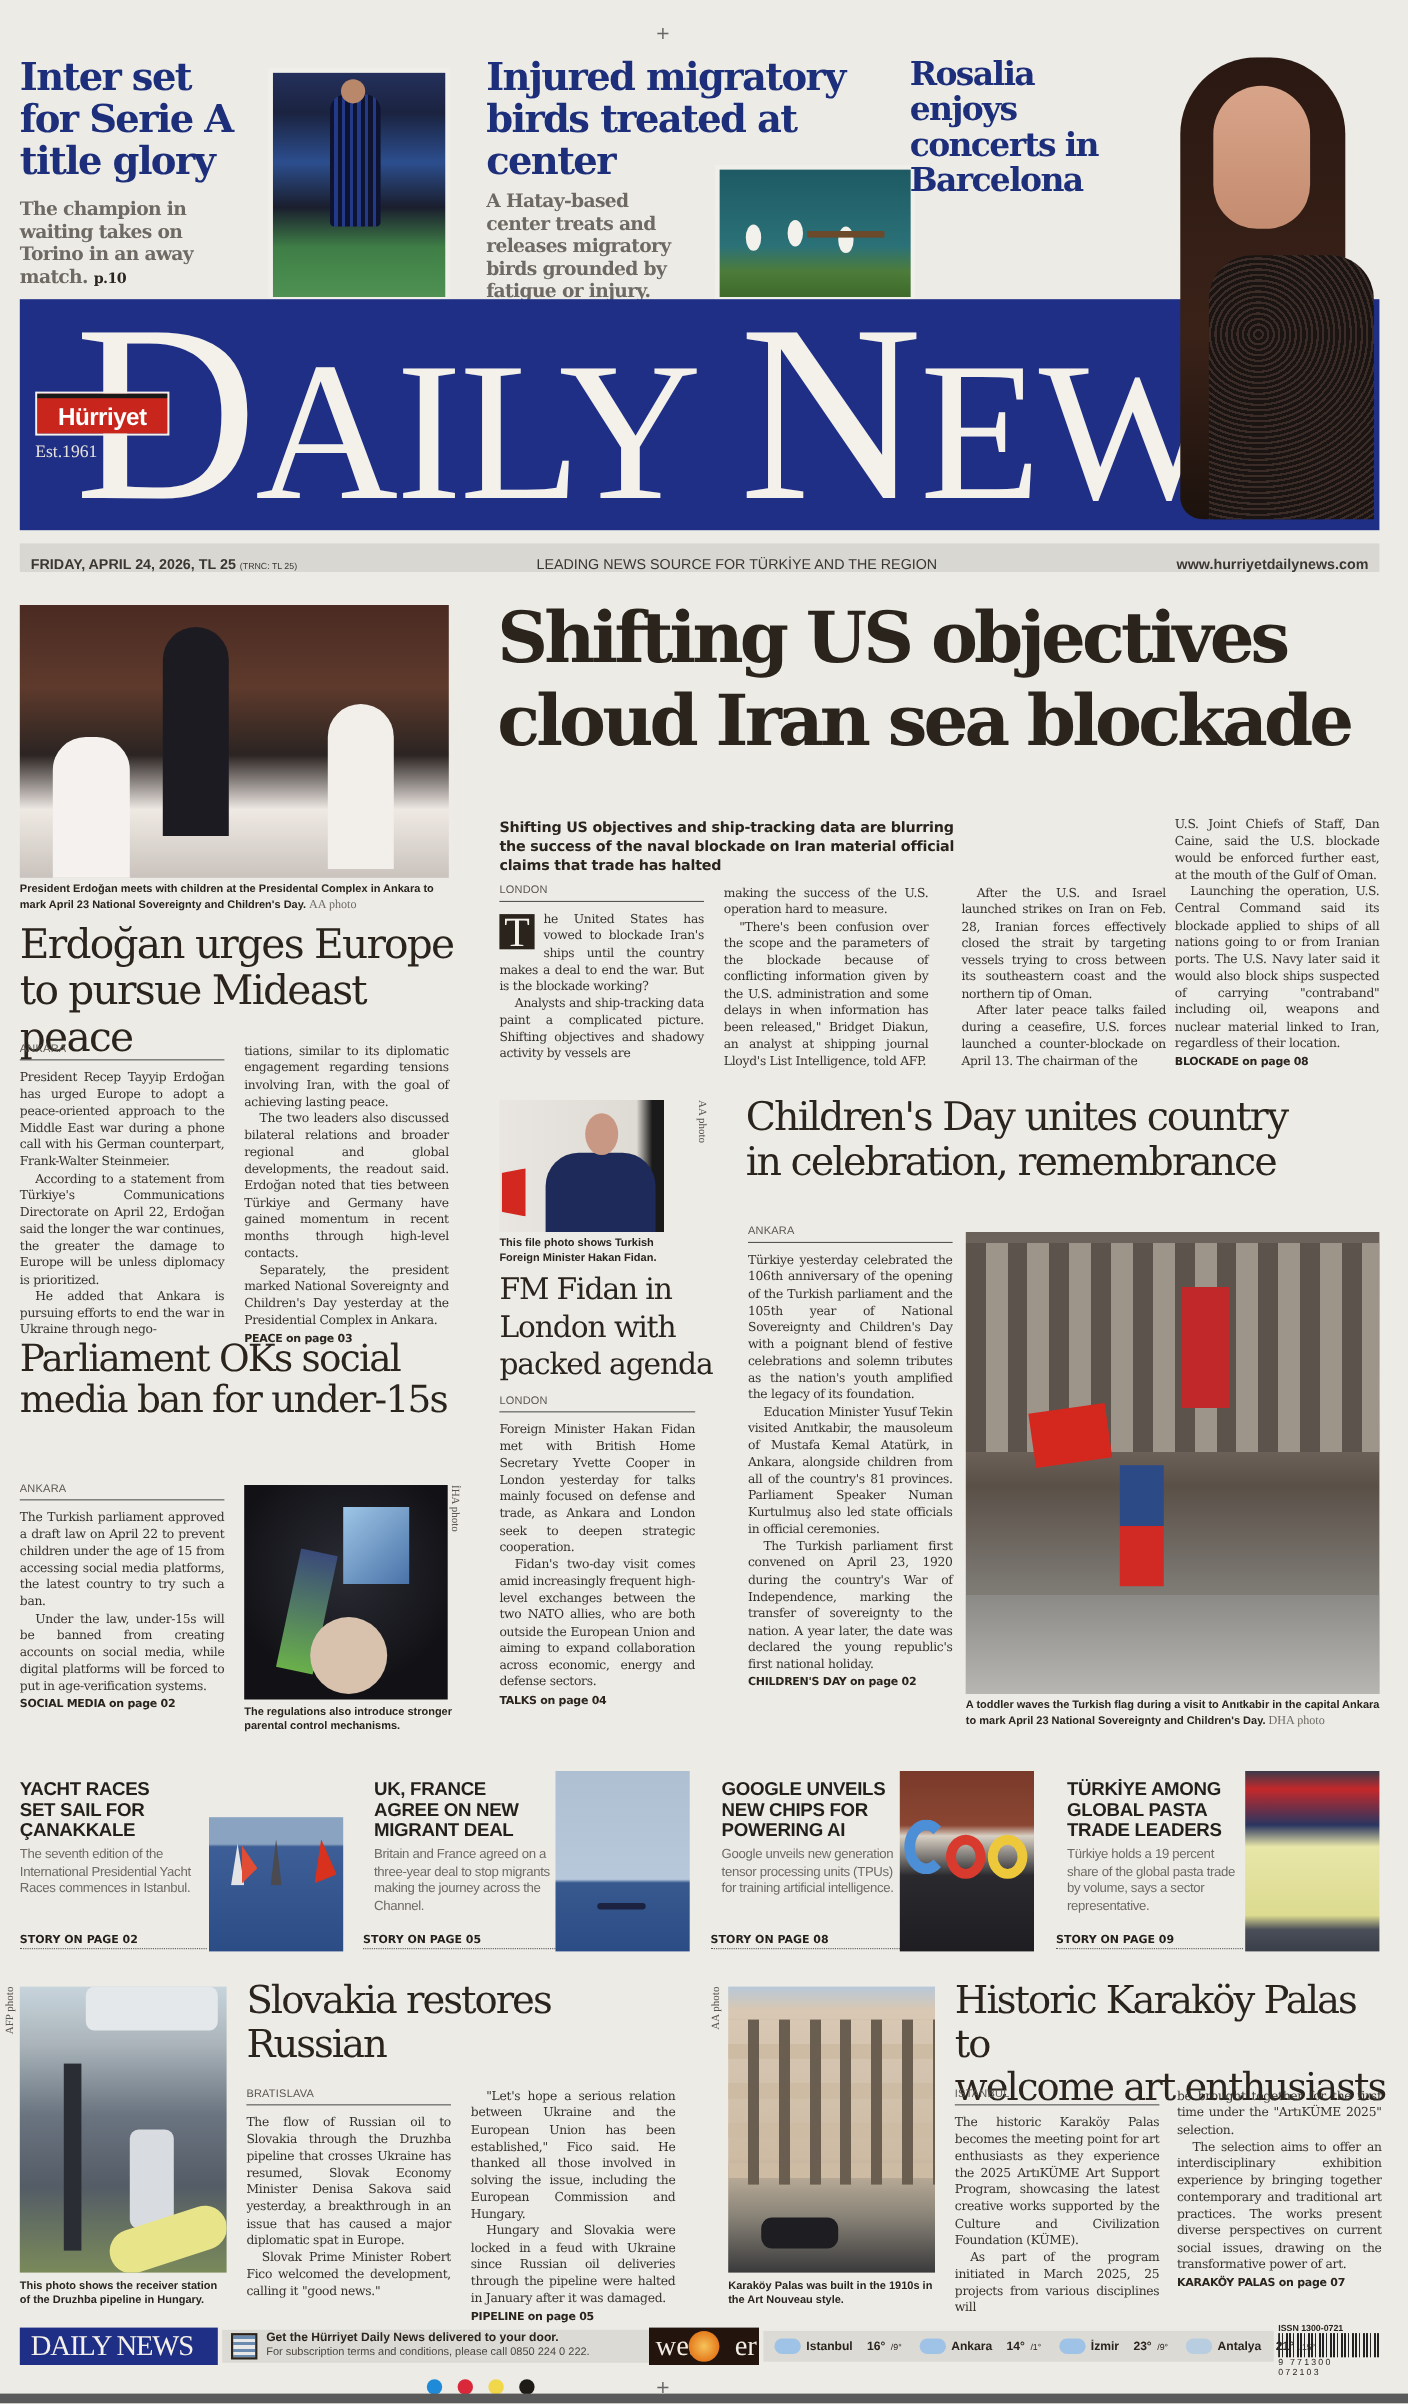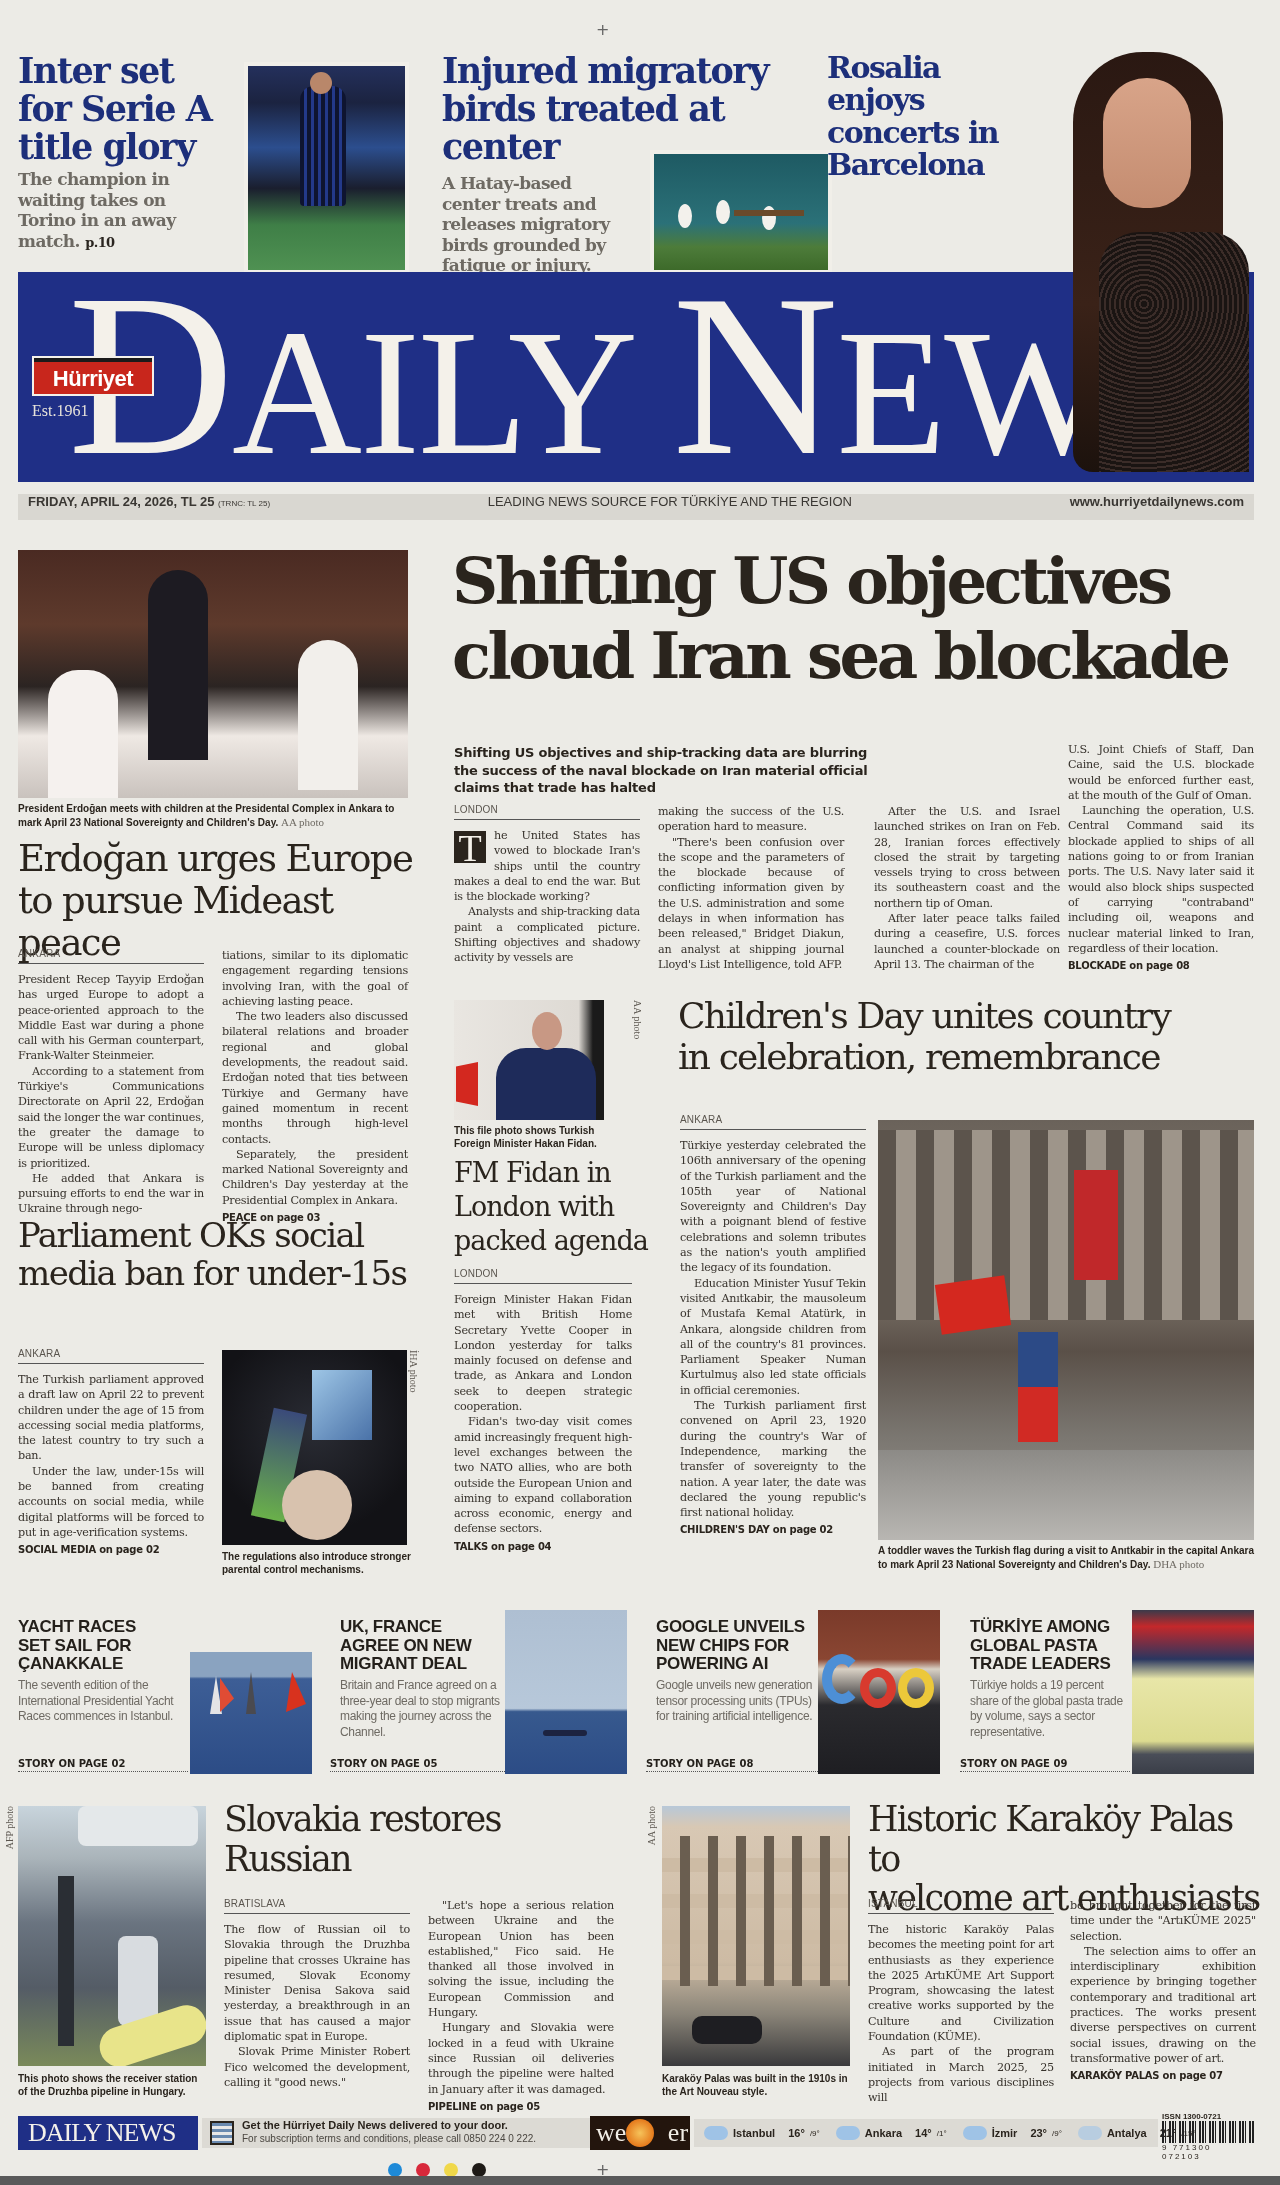--- a/index.html
+++ b/index.html
@@ -12,21 +12,21 @@
 .teaser-d b{color:#2a2520;font-size:13px}
 .photo{overflow:hidden}
 
 .mast{left:18px;top:272px;width:1236px;height:210px;background:#1f2f86}
 .mast-title{position:absolute;left:50px;top:14px;font-family:"Liberation Serif",serif;color:#f4f1ea;font-size:180px;line-height:180px;letter-spacing:-2px;white-space:nowrap}
 .mast-title .big{font-size:230px}
 .hlogo{position:absolute;left:14px;top:84px;width:122px;height:40px;background:#f4f1ea;border:2px solid #f4f1ea}
 .hlogo span{display:block;height:100%;background:#c8261c;color:#fff;font-family:"Liberation Sans",sans-serif;font-weight:bold;font-size:22px;line-height:34px;text-align:center;letter-spacing:-0.5px;border-top:4px solid #1a1a1a}
 .est{position:absolute;left:14px;top:130px;color:#e7e3da;font-family:"Liberation Serif",serif;font-size:16px}
 
-.dateline{left:18px;top:494px;width:1236px;height:26px;background:#d9d7d1;display:flex;align-items:flex-start;justify-content:space-between;padding:0 10px;font-family:"Liberation Sans",sans-serif;font-size:13px;color:#3a3733}
+.dateline{left:18px;top:494px;width:1236px;height:26px;background:#d9d7d1;display:flex;align-items:flex-end;justify-content:space-between;padding:0 10px;font-family:"Liberation Sans",sans-serif;font-size:13px;color:#3a3733}
 .dateline b{font-weight:bold}
 .dateline small{font-size:8px}
 
 .hl{font-family:"DejaVu Serif",serif;color:#2a241d;letter-spacing:-1.6px;line-height:1.13;font-weight:normal}
 .bigh{font-family:"DejaVu Serif",serif;font-weight:bold;color:#2a241d;letter-spacing:-3.5px;line-height:1.17}
 .dek{font-family:"DejaVu Sans",sans-serif;font-weight:bold;font-size:13px;line-height:1.35;color:#2a241d;letter-spacing:-0.2px}
 .dl{font-family:"Liberation Sans",sans-serif;font-size:10px;color:#5a554e;border-bottom:1px solid #555;padding-bottom:4px;margin-bottom:8px;letter-spacing:0.2px}
 .col{font-family:"DejaVu Serif",serif;font-size:11.2px;line-height:15.3px;color:#37322c;text-align:justify;hyphens:auto;letter-spacing:-0.25px}
 .col p{text-indent:14px}
 .col p.noi{text-indent:0}
@@ -62,21 +62,21 @@
 </style>
 </head>
 <body>
 
 <div class="abs" style="left:18px;top:52px;width:200px">
   <div class="teaser-h" style="font-size:35px">
     <div>Inter set</div>
     <div>for Serie A</div>
     <div>title glory</div>
   </div>
-  <div class="teaser-d" style="margin-top:4px"><span>The champion in waiting takes on Torino in an away match.</span> <b>p.10</b></div>
+  <div class="teaser-d" style="margin-top:15px"><span>The champion in waiting takes on Torino in an away match.</span> <b>p.10</b></div>
 </div>
 <div class="abs photo" style="left:244px;top:62px;width:165px;height:212px;border:4px solid #f1efe9;background:linear-gradient(180deg,#24305c 0%,#1b2340 18%,#2c4e8e 40%,#1a1e2e 60%,#3f7f47 78%,#4f9152 100%)">
   <div style="position:absolute;left:52px;top:20px;width:46px;height:120px;background:repeating-linear-gradient(90deg,#0e1430 0 4px,#23398a 4px 7px);border-radius:14px 14px 4px 4px"></div>
   <div style="position:absolute;left:62px;top:6px;width:22px;height:22px;border-radius:50%;background:#b9876a"></div>
 </div>
 
 <div class="abs" style="left:442px;top:52px;width:400px">
   <div class="teaser-h" style="font-size:35px">
     <div>Injured migratory</div>
     <div>birds treated at center</div>

